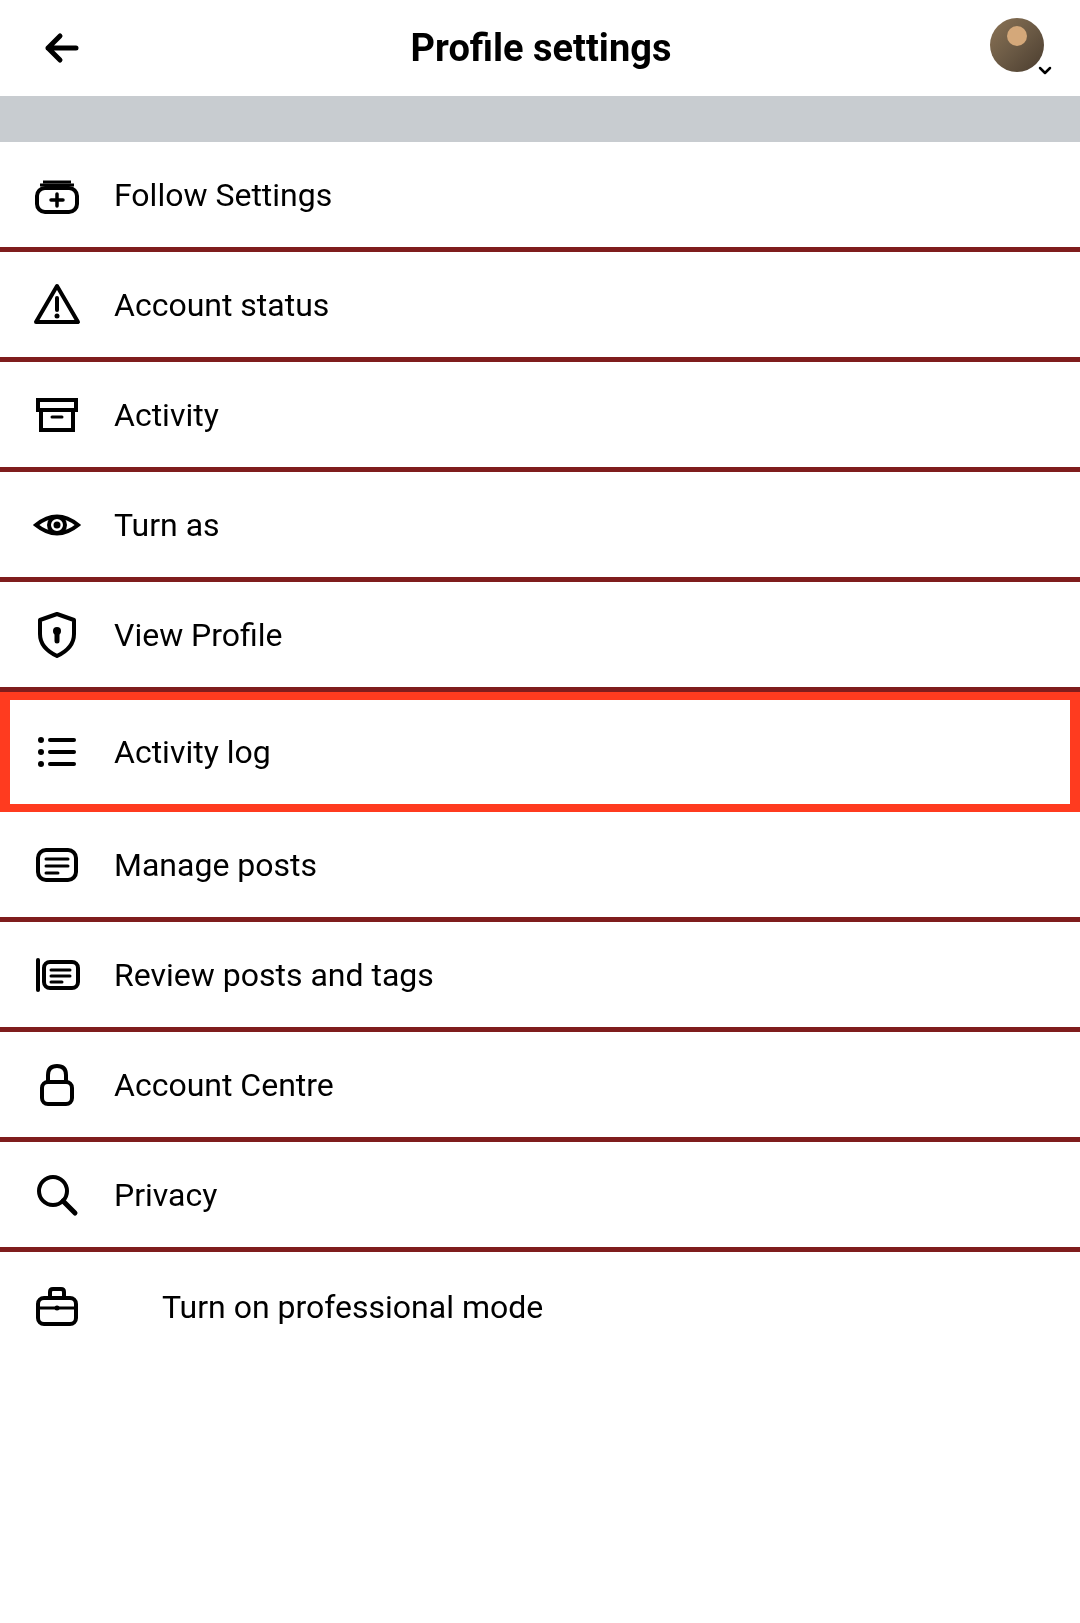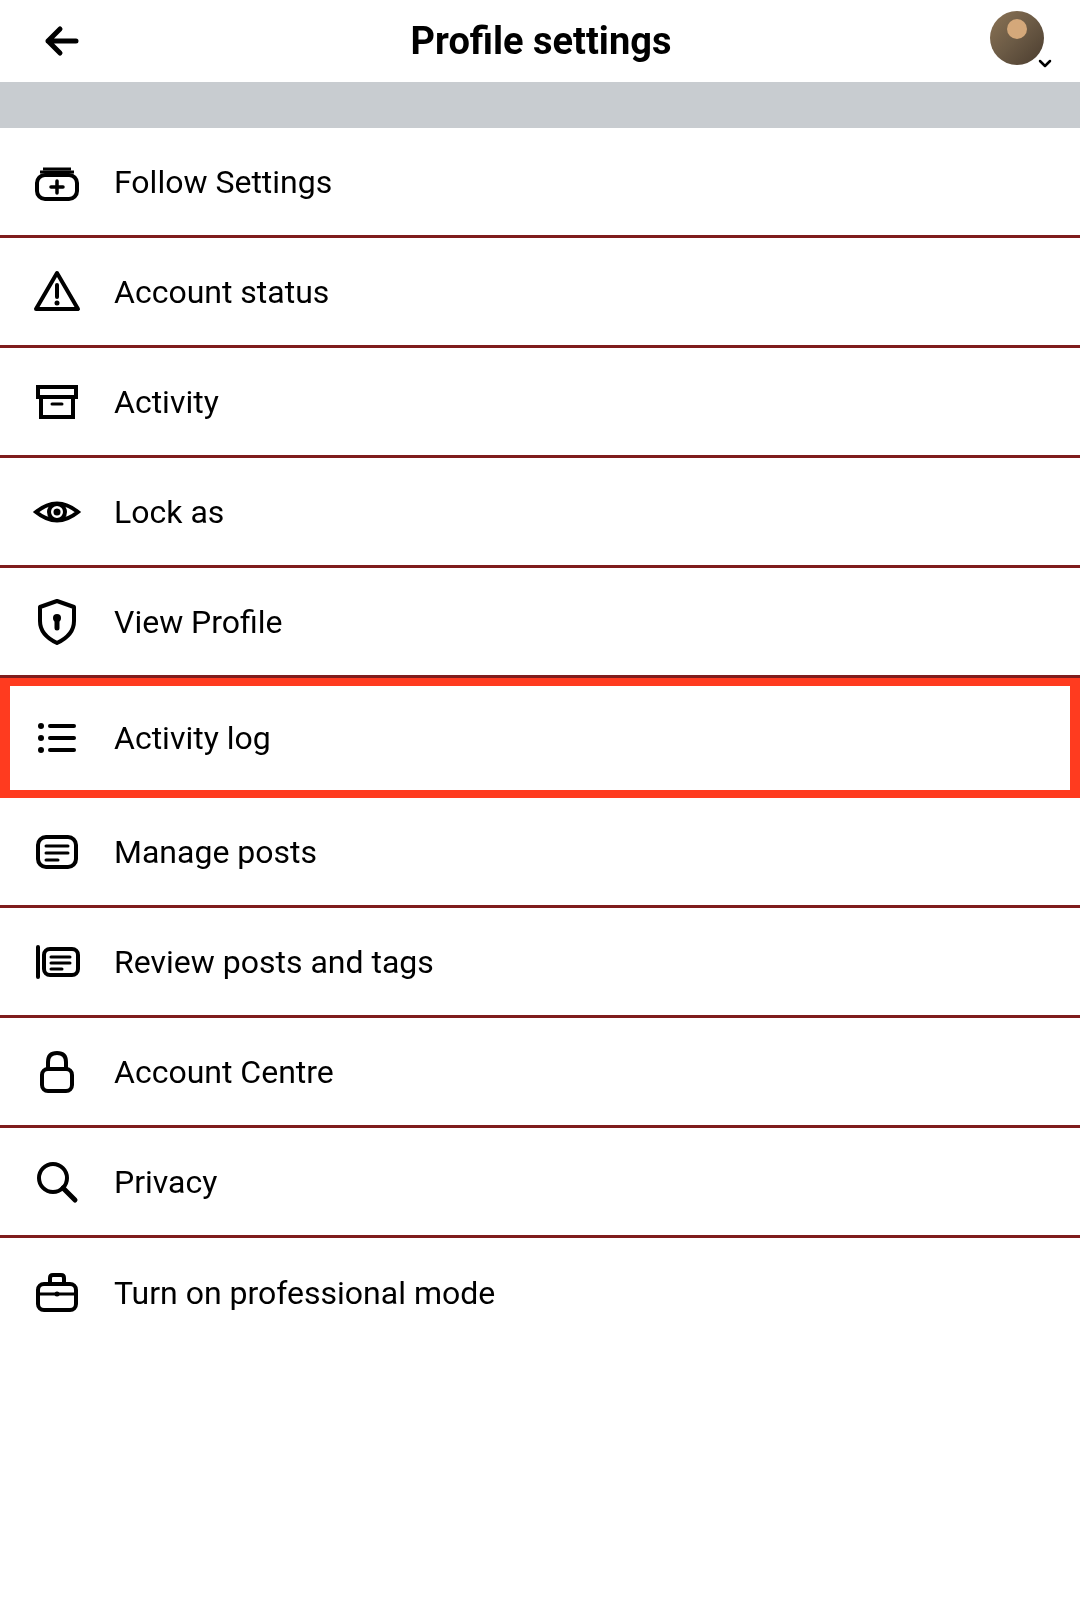--- a/index.html
+++ b/index.html
@@ -10,21 +10,21 @@
     body {
       font-family: -apple-system, BlinkMacSystemFont, "Segoe UI", Roboto, Helvetica, Arial, sans-serif;
       background: #fff;
       width: 1080px;
     }
     .header {
       display: flex;
       align-items: center;
       justify-content: space-between;
       padding: 28px 30px 28px 32px;
-      height: 82px;
+      height: 96px;
     }
     .back-arrow {
       width: 60px;
       height: 60px;
       display: flex;
       align-items: center;
       justify-content: center;
       cursor: pointer;
     }
     .header-title {
@@ -72,21 +72,21 @@
     }
     .menu-list {
       display: flex;
       flex-direction: column;
     }
     .menu-item {
       display: flex;
       align-items: center;
       padding: 0 30px;
       height: 110px;
-      border-bottom: 3px solid #7f1d1d;
+      border-bottom: 5px solid #7f1d1d;
       cursor: pointer;
       background: #fff;
     }
     .menu-item.highlighted {
       border: 8px solid #ff3b1f;
       border-left-width: 10px;
       border-right-width: 10px;
       margin: 0;
       padding: 8px 20px;
       height: 120px;
@@ -166,21 +166,21 @@
   </div>
 
   <div class="menu-item">
     <div class="menu-icon">
       <svg width="54" height="54" viewBox="0 0 54 54">
         <path d="M 6 27 Q 27 10 48 27 Q 27 44 6 27 Z" stroke="#000" stroke-width="4" fill="none"></path>
         <circle cx="27" cy="27" r="8" stroke="#000" stroke-width="4" fill="none"></circle>
         <circle cx="27" cy="27" r="3.5" fill="#000"></circle>
       </svg>
     </div>
-    <div class="menu-label">Lock as</div>
+    <div class="menu-label">Turn as</div>
   </div>
 
   <div class="menu-item">
     <div class="menu-icon">
       <svg width="54" height="54" viewBox="0 0 54 54">
         <path d="M 27 6 L 44 12 L 44 26 Q 44 40 27 48 Q 10 40 10 26 L 10 12 Z" stroke="#000" stroke-width="4" fill="none" stroke-linejoin="round"></path>
         <circle cx="27" cy="23" r="4" fill="#000"></circle>
         <path d="M 27 25 L 27 33" stroke="#000" stroke-width="5" stroke-linecap="round"></path>
       </svg>
     </div>
@@ -239,21 +239,21 @@
   <div class="menu-item">
     <div class="menu-icon">
       <svg width="54" height="54" viewBox="0 0 54 54">
         <circle cx="23" cy="23" r="14" stroke="#000" stroke-width="4" fill="none"></circle>
         <line x1="33" y1="33" x2="45" y2="45" stroke="#000" stroke-width="5" stroke-linecap="round"></line>
       </svg>
     </div>
     <div class="menu-label">Privacy</div>
   </div>
 
-  <div class="menu-item" style="border-bottom:none;">
+  <div class="menu-item" style="border-bottom:none;gap:48px;">
     <div class="menu-icon">
       <svg width="54" height="54" viewBox="0 0 54 54">
         <rect x="8" y="18" width="38" height="26" rx="6" stroke="#000" stroke-width="4" fill="none"></rect>
         <path d="M 20 18 L 20 12 Q 20 9 23 9 L 31 9 Q 34 9 34 12 L 34 18" stroke="#000" stroke-width="4" fill="none"></path>
         <circle cx="27" cy="28" r="2.5" fill="#000"></circle>
         <line x1="8" y1="28" x2="46" y2="28" stroke="#000" stroke-width="3"></line>
       </svg>
     </div>
     <div class="menu-label">Turn on professional mode</div>
   </div>

